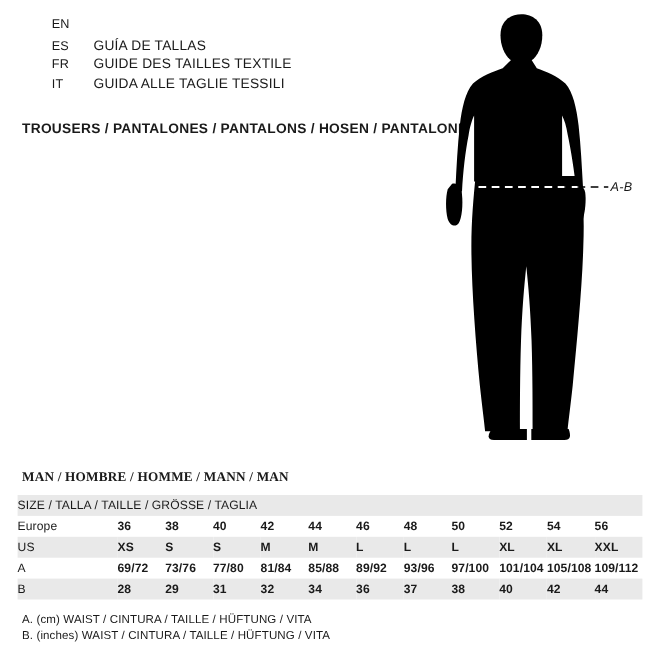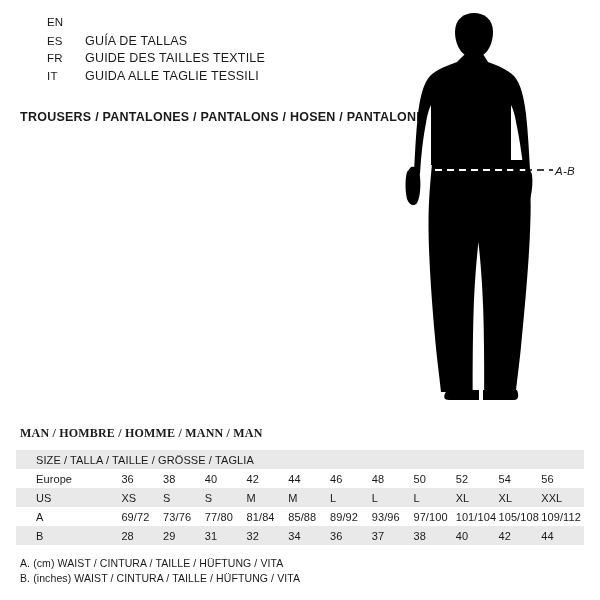--- a/index.html
+++ b/index.html
@@ -96,25 +96,26 @@
     padding: 2px 0 2px 0;
     height: 15px;
     white-space: nowrap;
     letter-spacing: 0.1px;
   }
   table.sizes tr.shade td {
     background: #e9e9e9;
   }
   table.sizes td.label {
     width: 90px;
-    padding-left: 20px;
+    padding-left: 0;
   }
   table.sizes td.val {
     width: 43px;
     text-align: left;
+    font-weight: bold;
   }
   .notes {
     position: absolute;
     left: 20px;
     top: 556px;
     font-size: 10.5px;
     line-height: 15px;
     letter-spacing: 0.1px;
   }
 </style>

